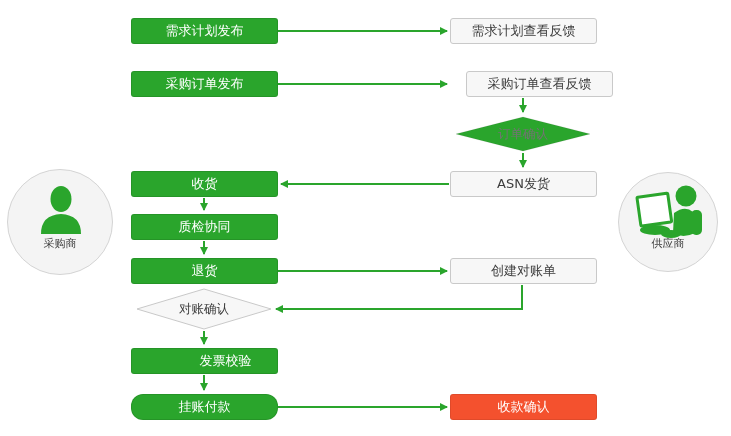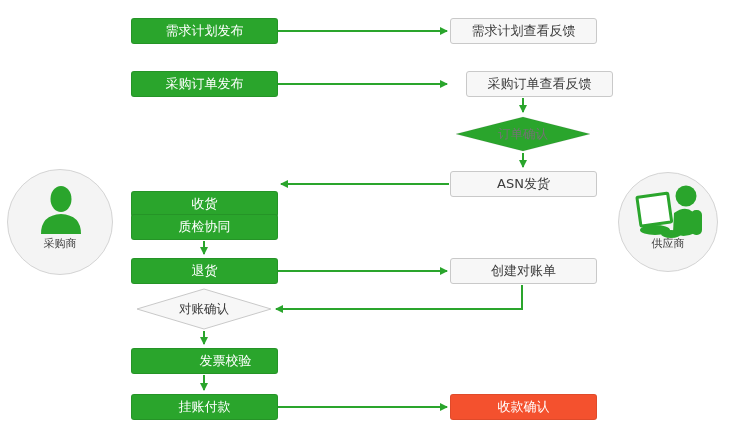--- a/index.html
+++ b/index.html
@@ -104,33 +104,33 @@
     </svg>
     <div class="actor-label" style="top:63px;">供应商</div>
   </div>
 
   <div class="node green" style="left:131px;top:18px;text-align:center;">
     <span>需求计划发布</span>
   </div>
   <div class="node green" style="left:131px;top:71px;">
     <span>采购订单发布</span>
   </div>
-  <div class="node green" style="left:131px;top:171px;margin-top:20px;">
+  <div class="node green" style="left:131px;top:171px;">
     <span>收货</span>
   </div>
   <div class="node green" style="left:131px;top:214px;">
     <span>质检协同</span>
   </div>
   <div class="node green" style="left:131px;top:258px;">
     <span>退货</span>
   </div>
   <div class="node green" style="left:131px;top:348px;padding-left:42px;">
     <span>发票校验</span>
   </div>
-  <div class="node green" style="left:131px;top:394px;">
+  <div class="node green" style="left:131px;top:394px;border-radius:12px;">
     <span>挂账付款</span>
   </div>
 
   <div class="node gray" style="left:450px;top:18px;">
     <span>需求计划查看反馈</span>
   </div>
   <div class="node gray" style="left:450px;top:71px;margin-left:16px;">
     <span>采购订单查看反馈</span>
   </div>
   <div class="node gray" style="left:450px;top:171px;">

